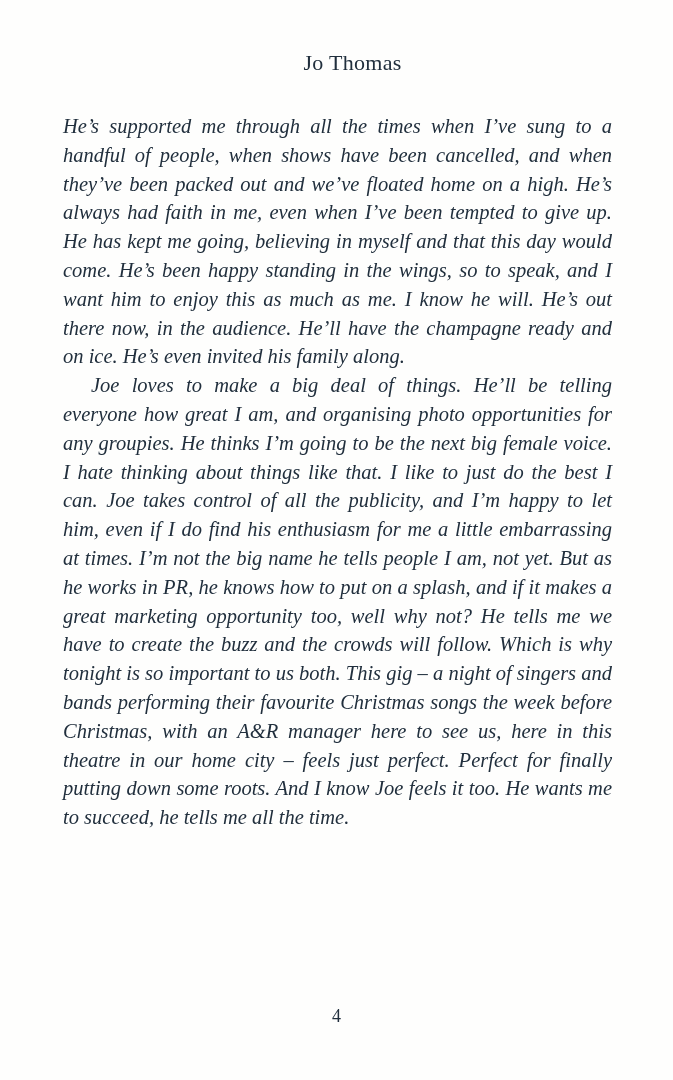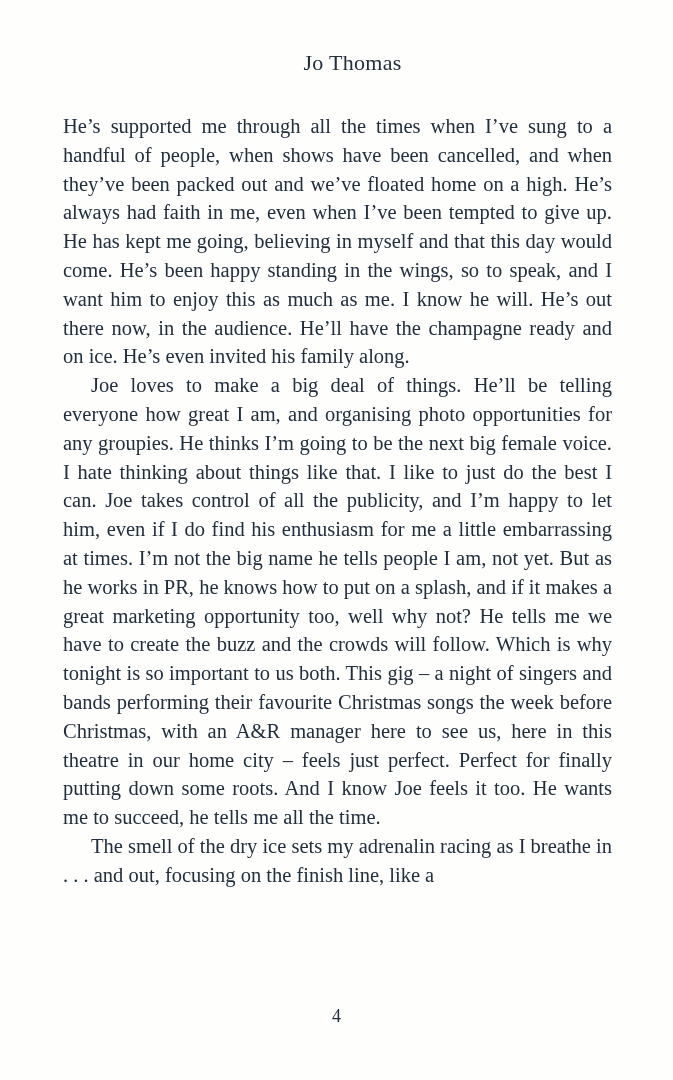--- a/index.html
+++ b/index.html
@@ -34,20 +34,21 @@
   .body-text {
     position: absolute;
     left: 63px;
     top: 112px;
     width: 549px;
     font-size: 20.5px;
     line-height: 28.8px;
     text-align: justify;
     text-justify: inter-word;
     color: #212f3d;
+    font-style: italic;
   }
 
   .body-text p {
     margin: 0;
   }
 
   .body-text p.indent {
     text-indent: 28px;
   }
 
@@ -64,18 +65,17 @@
 </head>
 <body>
 
 <div class="book-page">
 
   <div class="running-header">Jo Thomas</div>
 
   <div class="body-text">
     <p>He’s supported me through all the times when I’ve sung to a handful of people, when shows have been cancelled, and when they’ve been packed out and we’ve floated home on a high. He’s always had faith in me, even when I’ve been tempted to give up. He has kept me going, believing in myself and that this day would come. He’s been happy standing in the wings, so to speak, and I want him to enjoy this as much as me. I know he will. He’s out there now, in the audience. He’ll have the champagne ready and on ice. He’s even invited his family along.</p>
     <p class="indent">Joe loves to make a big deal of things. He’ll be telling everyone how great I am, and organising photo opportunities for any groupies. He thinks I’m going to be the next big female voice. I hate thinking about things like that. I like to just do the best I can. Joe takes control of all the publicity, and I’m happy to let him, even if I do find his enthusiasm for me a little embarrassing at times. I’m not the big name he tells people I am, not yet. But as he works in PR, he knows how to put on a splash, and if it makes a great marketing opportunity too, well why not? He tells me we have to create the buzz and the crowds will follow. Which is why tonight is so important to us both. This gig – a night of singers and bands performing their favourite Christmas songs the week before Christmas, with an A&amp;R manager here to see us, here in this theatre in our home city – feels just perfect. Perfect for finally putting down some roots. And I know Joe feels it too. He wants me to succeed, he tells me all the time.</p>
-    <p class="indent">The smell of the dry ice sets my adrenalin racing as I breathe in . . . and out, focusing on the finish line, like a</p>
   </div>
 
   <div class="page-number">4</div>
 
 </div>
 
 </body></html>

